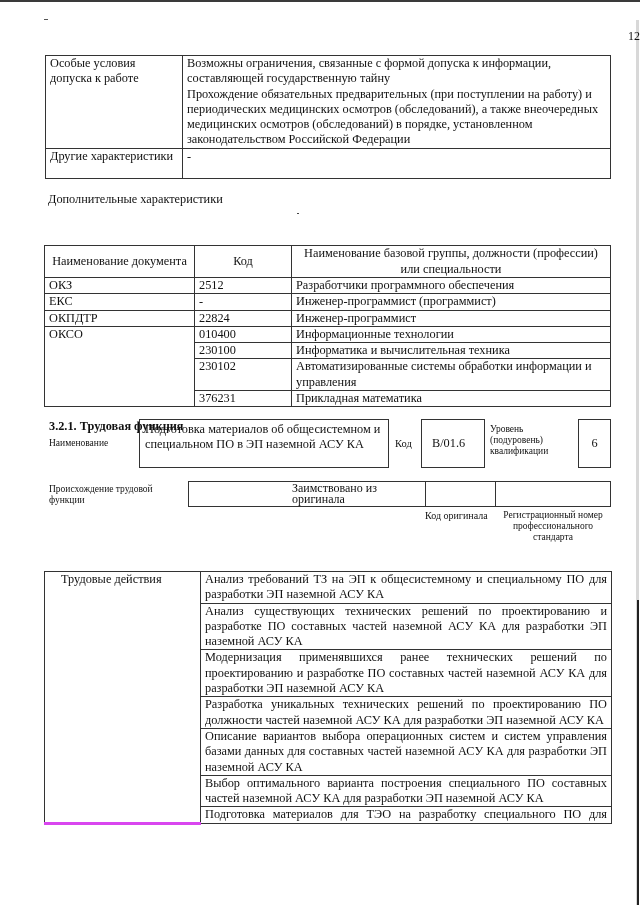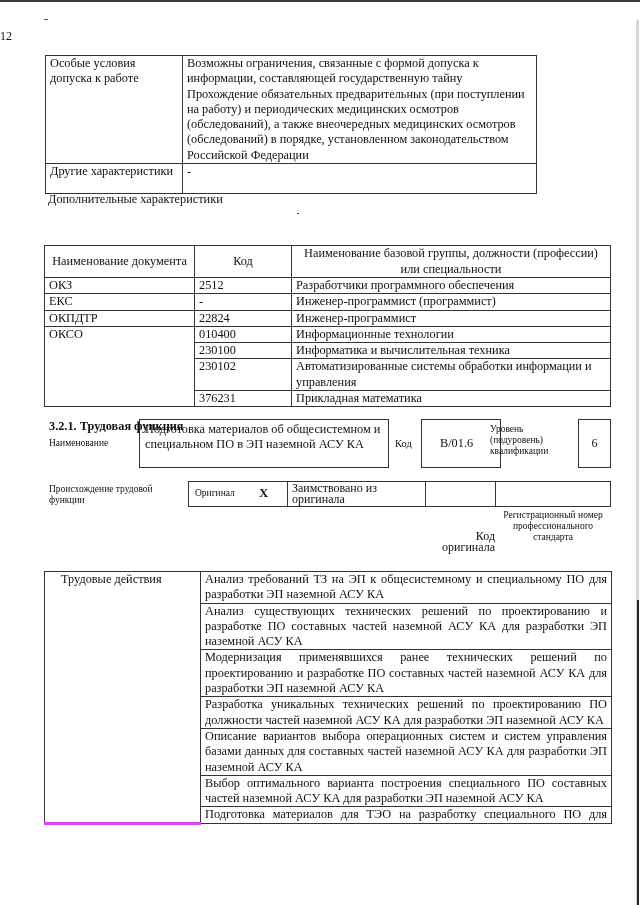--- a/index.html
+++ b/index.html
@@ -6,58 +6,58 @@
   body {
     width: 640px; height: 905px; position: relative; overflow: hidden;
     background: #ffffff; color: #111111;
     font-family: "Liberation Serif", "DejaVu Serif", serif;
   }
   .abs { position: absolute; }
   .topbar { left: 0; top: 0; width: 640px; height: 2px; background: #3a3a3a; }
   .rightbar { left: 636px; top: 20px; width: 3px; height: 885px; background: #d8d8d8; }
   .rightbar-dark { left: 637px; top: 600px; width: 2px; height: 305px; background: #222; }
   .dash { left: 44px; top: 19px; width: 4px; height: 1px; background: #555; }
-  .page-num { left: 0; width: 640px; top: 29px; text-align: left; font-size: 12px; }
+  .page-num { left: 0; width: 640px; top: 29px; text-align: right; font-size: 12px; }
 
   table.doc { position: absolute; border-collapse: collapse; font-size: 12.3px; line-height: 15.3px; }
   table.doc td { border: 1px solid #333; vertical-align: top; padding: 0 4px; }
 
   
-  #t1 { left: 45px; top: 55px; width: 492px; }
+  #t1 { left: 45px; top: 55px; width: 566px; }
   #t1 td.c1 { width: 128px; }
   
   #t2 { left: 44px; top: 221px; width: 567px; margin-top: 24px; }
   #t2 td.h { text-align: center; vertical-align: middle; }
   #t2 td.k1 { width: 141px; }
   #t2 td.k2 { width: 88px; }
   .subhead { left: 48px; top: 192px; font-size: 12.3px; }
   .dot { left: 297px; top: 213px; width: 2px; height: 1px; background: #444; }
 
   .sec-title { left: 49px; top: 395px; font-size: 12.3px; font-weight: bold; margin-top: 24px; }
 
   .lbl-small { font-size: 9.5px; line-height: 11px; }
   .box { position: absolute; border: 1px solid #333; box-sizing: border-box; }
   .name-lbl { left: 49px; top: 438px; }
   .name-box { left: 139px; top: 419px; width: 250px; height: 49px; padding: 2px 5px; font-size: 12.3px; line-height: 15px; }
   .code-lbl { left: 395px; top: 438px; font-size: 10.5px; }
-  .code-box { left: 421px; top: 419px; width: 80px; height: 49px; font-size: 12.3px; padding-left: 18px; line-height: 47px; }
+  .code-box { left: 421px; top: 419px; width: 64px; height: 49px; font-size: 12.3px; padding-left: 10px; line-height: 47px; }
   .lvl-lbl { left: 490px; top: 424px; }
   .lvl-box { left: 578px; top: 419px; width: 33px; height: 49px; font-size: 12.3px; text-align: center; line-height: 47px; }
 
   .orig-lbl { left: 49px; top: 484px; }
   .orig-box { left: 188px; top: 481px; width: 423px; height: 26px; }
   .orig-box .cell { position: absolute; top: 0; height: 24px; border-right: 1px solid #333; box-sizing: border-box; }
   .orig-c1 { left: 0; width: 99px; }
   .orig-c2 { left: 99px; width: 138px; }
   .orig-c3 { left: 237px; width: 70px; }
   .orig-c4 { left: 307px; width: 114px; border-right: none !important; }
   .orig-label { position: absolute; left: 6px; top: 6px; font-size: 9.5px; }
   .orig-x { position: absolute; left: 70px; top: 3px; font-size: 13px; font-weight: bold; }
   .borrow-lbl { position: absolute; left: 4px; top: 1px; font-size: 12px; line-height: 11px; }
-  .caption-code { left: 425px; top: 510px; width: 70px; text-align: right; font-size: 12px; line-height: 11px; margin-top: 21px; }
+  .caption-code { left: 425px; top: 510px; width: 70px; text-align: left; font-size: 10px; line-height: 11px; }
   .caption-reg { left: 495px; top: 510px; width: 116px; text-align: center; font-size: 9.5px; line-height: 11px; }
 
   
   #t3 { left: 44px; top: 571px; width: 568px; }
   #t3 td.c1 { width: 135px; border-bottom: 3px solid #d946ef; padding-left: 16px; }
   #t3 td.act { text-align: justify; text-align-last: left; }
   #t3 tr.last td.act { white-space: nowrap; overflow: hidden; }
 </style>
 </head>
 <body>
@@ -134,24 +134,20 @@
 
 <div class="abs lbl-small name-lbl">Наименование</div>
 <div class="box name-box">Подготовка материалов об общесистемном и специальном ПО в ЭП наземной АСУ КА</div>
 <div class="abs code-lbl">Код</div>
 <div class="box code-box">B/01.6</div>
 <div class="abs lbl-small lvl-lbl" style="width:80px">Уровень (подуровень) квалификации</div>
 <div class="box lvl-box">6</div>
 
 <div class="abs lbl-small orig-lbl" style="width:130px">Происхождение трудовой функции</div>
 <div class="box orig-box">
-  <div class="cell orig-c1">
-    <span class="orig-label">Оригинал</span>
-    <span class="orig-x">X</span>
-  </div>
   <div class="cell orig-c2">
     <span class="borrow-lbl">Заимствовано из оригинала</span>
   </div>
   <div class="cell orig-c3"></div>
   <div class="cell orig-c4"></div>
 </div>
 <div class="abs caption-code">Код оригинала</div>
 <div class="abs caption-reg">Регистрационный номер профессионального стандарта</div>
 
 <table class="doc" id="t3">

